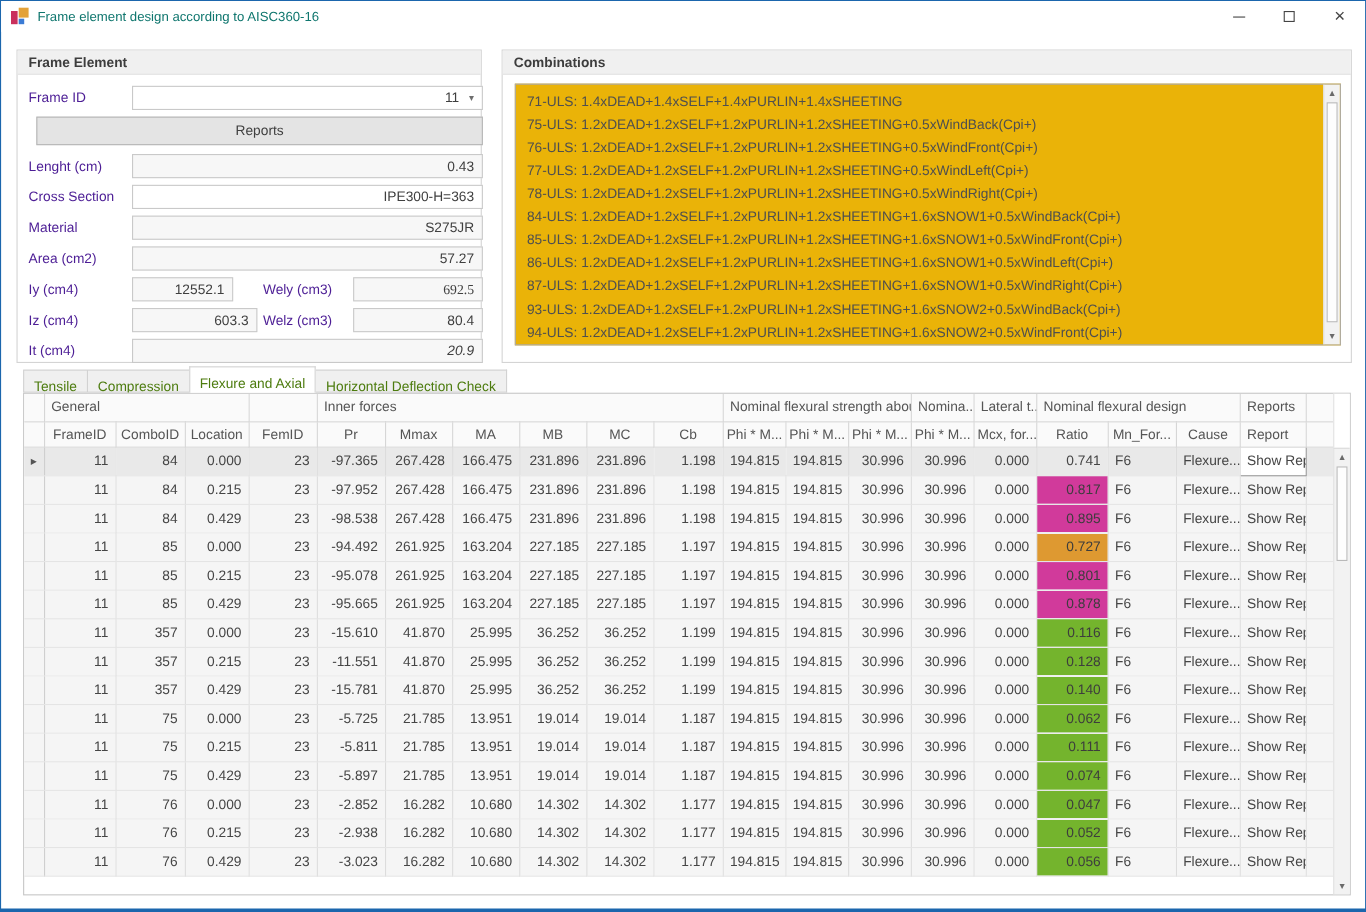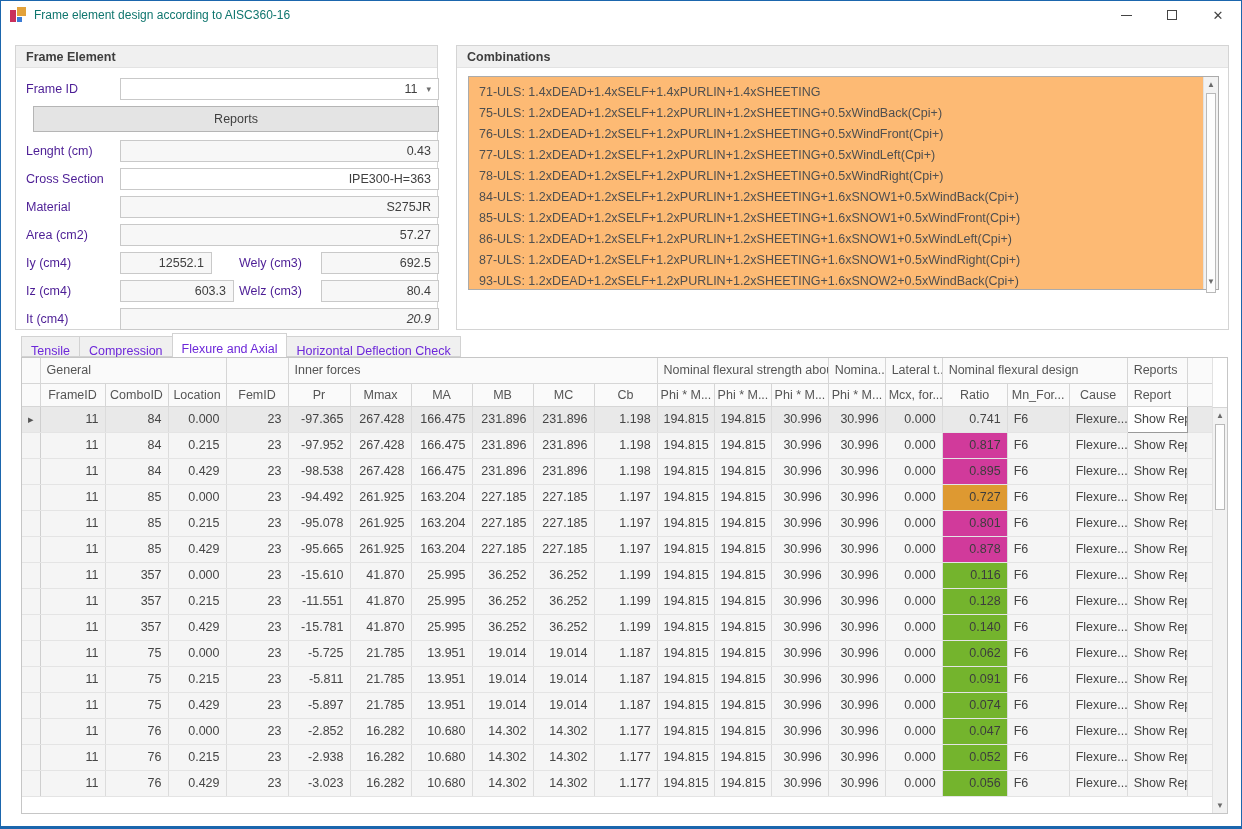--- a/index.html
+++ b/index.html
@@ -31,39 +31,39 @@
   .tbox { position:absolute; height:22px; border:1px solid #c9c9c9; background:#f7f7f7;
           font-size:12.5px; color:#3f3f3f; display:flex; align-items:center;
           justify-content:flex-end; padding:0 7px; }
   .tbox.white { background:#fff; }
   .combo-arrow { margin-left:9px; color:#6e6e6e; font-size:9px; }
   .btn-reports { position:absolute; left:17px; top:60px; width:406px; height:26px;
                  border:1px solid #b5b5b5; background:#e4e4e4; display:flex; align-items:center;
                  justify-content:center; font-size:12.5px; color:#3f3f3f; cursor:default; }
 
   
-  .listbox { position:absolute; left:11px; top:30px; width:751px; height:214px;
-             border:1px solid #ababab; display:flex; background:#fdba74; }
+  .listbox { position:absolute; left:11px; top:30px; width:751px; height:238px;
+             border:1px solid #ababab; display:flex; background:#eab308; }
   .list-items { flex:1; padding-top:5px; overflow:hidden; }
   .list-item { height:21px; line-height:21px; padding-left:10px; font-size:12.5px;
                color:#4f4f4f; white-space:nowrap; overflow:hidden; }
 
   
   .vscroll { width:15px; background:#f2f2f2; border-left:1px solid #e2e2e2; position:relative; flex:none; }
   .scroll-arrow { position:absolute; left:0; right:0; height:15px; display:flex; align-items:center;
                   justify-content:center; font-size:8px; color:#6a6a6a; }
   .scroll-arrow.up { top:0; }
   .scroll-arrow.down { bottom:0; }
   .scroll-thumb { position:absolute; left:2px; right:2px; background:#fdfdfd; border:1px solid #b9b9b9; }
   .thumb-comb { top:16px; height:200px; }
 
   
   .tabs { position:absolute; left:20px; top:332px; display:flex; align-items:flex-end; }
   .tab { height:21px; line-height:20px; padding:4px 9px; background:#f0f0f0;
-         border:1px solid #d2d2d2; border-left:none; font-size:12.5px; color:#6d28d9; }
+         border:1px solid #d2d2d2; border-left:none; font-size:12.5px; color:#4d7c0f; }
   .tab:first-child { border-left:1px solid #d2d2d2; }
   .tab.active { height:24px; line-height:23px; background:#fff; border-bottom:none;
                 border-left:1px solid #d2d2d2; margin-left:-1px; position:relative; z-index:2; }
 
   
   .grid-wrap { position:absolute; left:20px; top:356px; width:1207px; height:457px;
                border:1px solid #c6c6c6; display:flex; background:#fff; }
   .grid-area { flex:1; overflow:hidden; }
   table.grid { border-collapse:collapse; table-layout:fixed; width:100%; }
   .grid th { background:#fafafa; border-right:1px solid #d6d6d6; border-bottom:1px solid #d6d6d6;
@@ -132,21 +132,21 @@
 
     <span class="flabel" style="top:150px;">Material</span>
     <div class="tbox" style="left:104px; top:150px; width:319px;">S275JR</div>
 
     <span class="flabel" style="top:178px;">Area (cm2)</span>
     <div class="tbox" style="left:104px; top:178px; width:319px;">57.27</div>
 
     <span class="flabel" style="top:206px;">Iy (cm4)</span>
     <div class="tbox" style="left:104px; top:206px; width:92px;">12552.1</div>
     <span class="flabel" style="left:223px; top:206px;text-align:right;">Wely (cm3)</span>
-    <div class="tbox" style="left:305px; top:206px; width:118px;">692.5</div>
+    <div class="tbox" style="left:305px; top:206px; width:118px;font-family:Liberation Serif, serif;">692.5</div>
 
     <span class="flabel" style="top:234px;">Iz (cm4)</span>
     <div class="tbox" style="left:104px; top:234px; width:114px;">603.3</div>
     <span class="flabel" style="left:223px; top:234px;">Welz (cm3)</span>
     <div class="tbox" style="left:305px; top:234px; width:118px;">80.4</div>
 
     <span class="flabel" style="top:262px;">It (cm4)</span>
     <div class="tbox" style="left:104px; top:262px; width:319px;font-style:italic;">20.9</div>
   </div>
 
@@ -485,21 +485,21 @@
               <td class="al-r">21.785</td>
               <td class="al-r">13.951</td>
               <td class="al-r">19.014</td>
               <td class="al-r">19.014</td>
               <td class="al-r">1.187</td>
               <td class="al-r">194.815</td>
               <td class="al-r">194.815</td>
               <td class="al-r">30.996</td>
               <td class="al-r">30.996</td>
               <td class="al-r">0.000</td>
-              <td class="al-r ratio-green">0.091</td>
+              <td class="al-r ratio-green">0.111</td>
               <td class="al-l">F6</td>
               <td class="al-l">Flexure...</td>
               <td class="al-l">Show Rep</td>
               <td class="filler"></td>
             </tr>
             <tr>
               <td class="rowhdr"></td>
               <td class="al-r">11</td>
               <td class="al-r">75</td>
               <td class="al-r">0.429</td>

